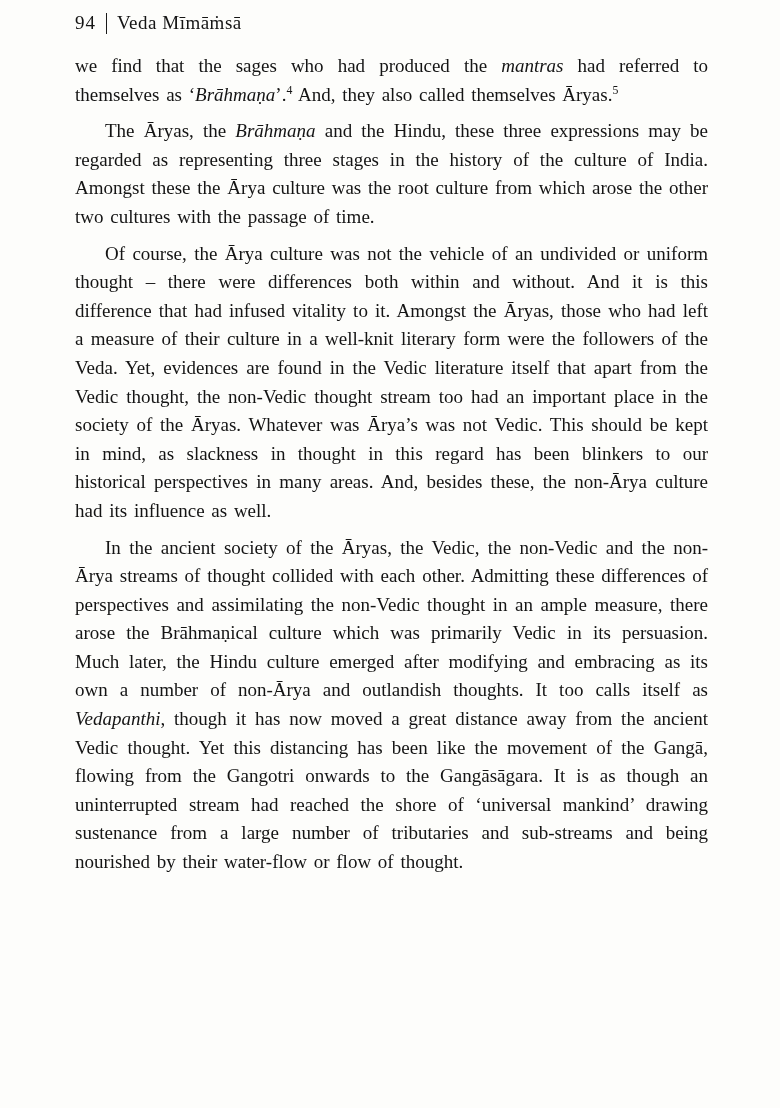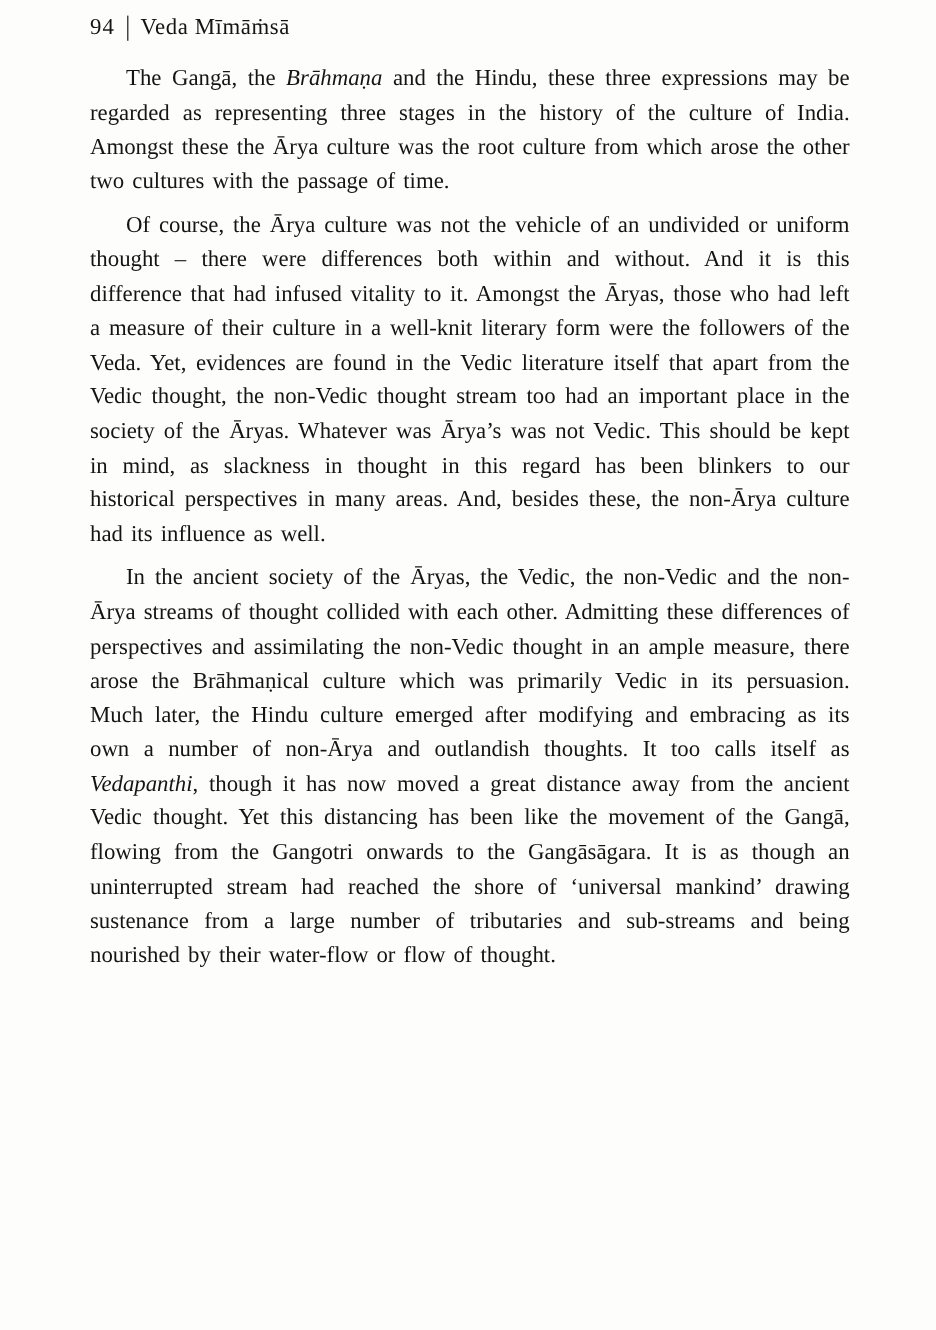--- a/index.html
+++ b/index.html
@@ -63,17 +63,18 @@
 </head>
 <body>
 
 <div class="page">
   <div class="page-header">
     <span class="page-number">94</span>
     <span class="header-divider"></span>
     <span class="book-title">Veda Mīmāṁsā</span>
   </div>
   <div class="page-body">
-      <p class="indent"><span>The Gangā, the </span><em>Brāhmaṇa</em><span> and the Hindu, these three expressions may be regarded as representing three stages in the history of the culture of India. Amongst these the Ārya culture was the root culture from which arose the other two cultures with the passage of time.</span></p>
+      <p><span>we find that the sages who had produced the </span><em>mantras</em><span> had referred to themselves as ‘</span><em>Brāhmaṇa</em><span>’.</span><sup>4</sup><span> And, they also called themselves Āryas.</span><sup>5</sup></p>
+      <p class="indent"><span>The Āryas, the </span><em>Brāhmaṇa</em><span> and the Hindu, these three expressions may be regarded as representing three stages in the history of the culture of India. Amongst these the Ārya culture was the root culture from which arose the other two cultures with the passage of time.</span></p>
       <p class="indent"><span>Of course, the Ārya culture was not the vehicle of an undivided or uniform thought – there were differences both within and without. And it is this difference that had infused vitality to it. Amongst the Āryas, those who had left a measure of their culture in a well-knit literary form were the followers of the Veda. Yet, evidences are found in the Vedic literature itself that apart from the Vedic thought, the non-Vedic thought stream too had an important place in the society of the Āryas. Whatever was Ārya’s was not Vedic. This should be kept in mind, as slackness in thought in this regard has been blinkers to our historical perspectives in many areas. And, besides these, the non-Ārya culture had its influence as well.</span></p>
       <p class="indent"><span>In the ancient society of the Āryas, the Vedic, the non-Vedic and the non-Ārya streams of thought collided with each other. Admitting these differences of perspectives and assimilating the non-Vedic thought in an ample measure, there arose the Brāhmaṇical culture which was primarily Vedic in its persuasion. Much later, the Hindu culture emerged after modifying and embracing as its own a number of non-Ārya and outlandish thoughts. It too calls itself as </span><em>Vedapanthi</em><span>, though it has now moved a great distance away from the ancient Vedic thought. Yet this distancing has been like the movement of the Gangā, flowing from the Gangotri onwards to the Gangāsāgara. It is as though an uninterrupted stream had reached the shore of ‘universal mankind’ drawing sustenance from a large number of tributaries and sub-streams and being nourished by their water-flow or flow of thought.</span></p>
     </div>
 </div>
 
 </body></html>

